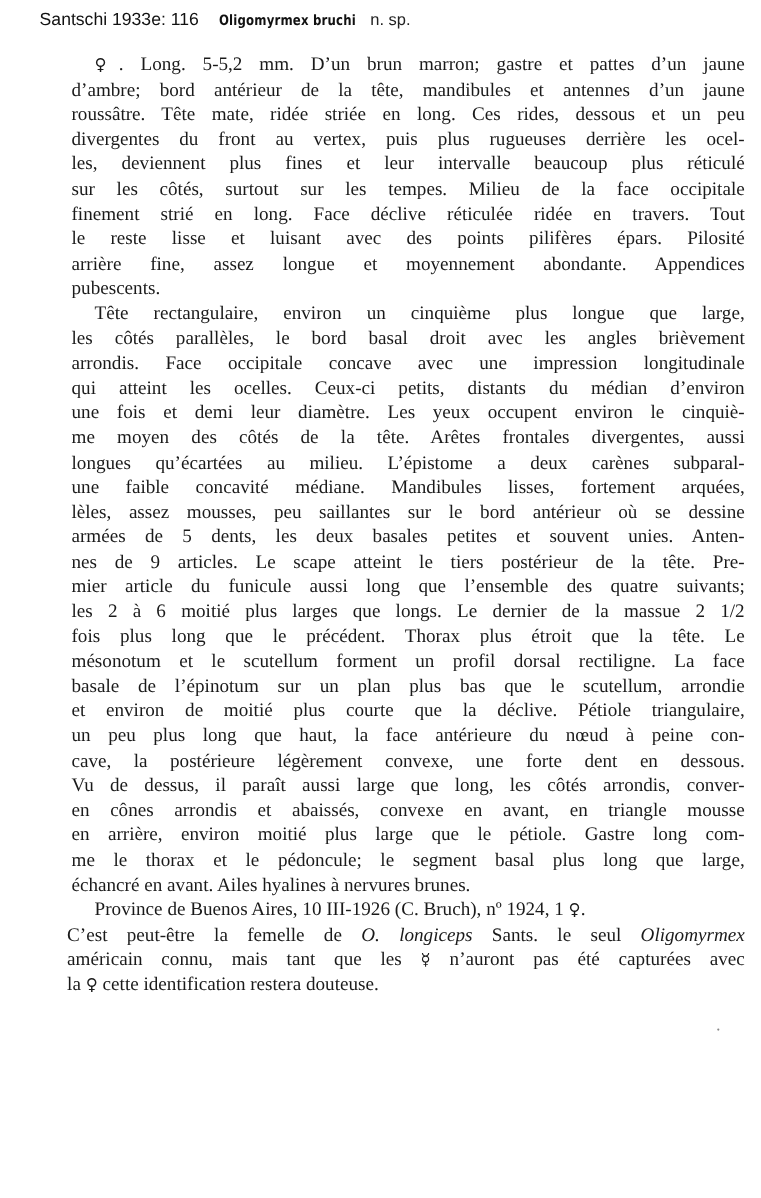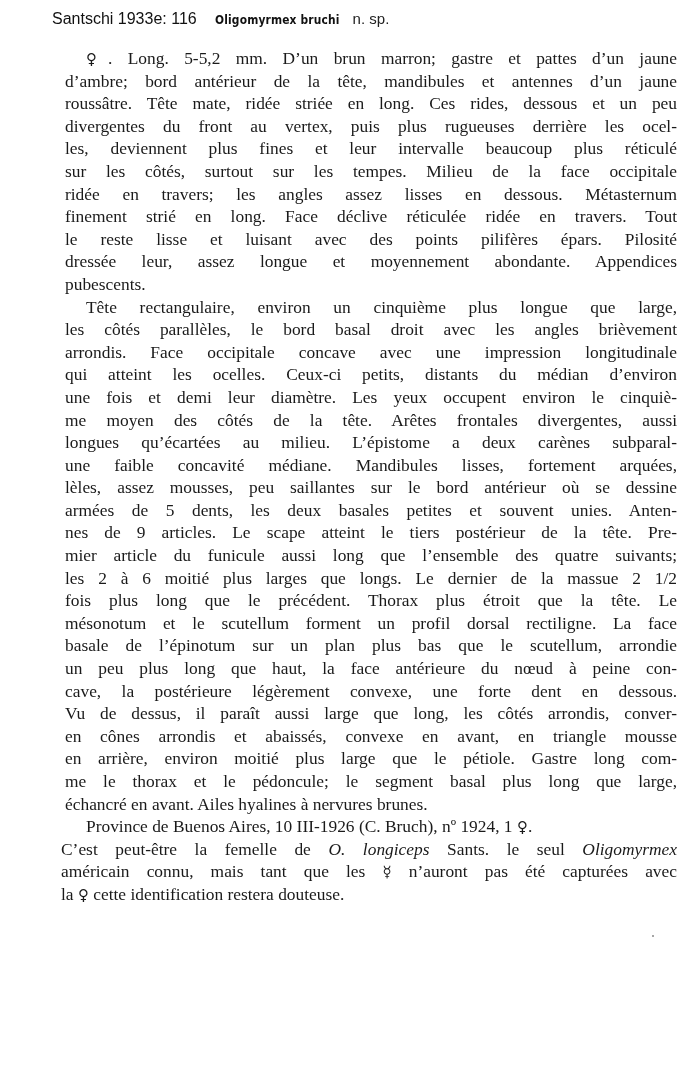--- a/index.html
+++ b/index.html
@@ -10,21 +10,21 @@
     body {
       width: 692px;
       height: 1089px;
       position: relative;
       overflow: hidden;
       color: #1a1a1a;
     }
     .header {
       position: absolute;
       top: 10px;
-      left: 52px;
+      left: 36px;
       height: 24px;
       display: flex;
       align-items: baseline;
       white-space: nowrap;
     }
     .citation {
       font-family: "Liberation Sans", sans-serif;
       font-size: 16px;
       color: #111;
       margin-right: 18px;
@@ -101,43 +101,43 @@
 </div>
 
 <div class="body-text" id="body-text">
     <div class="paragraph">
       <span class="line indent"><span class="sym">♀</span>. Long. 5-5,2 mm. D’un brun marron; gastre et pattes d’un jaune</span>
       <span class="line">d’ambre; bord antérieur de la tête, mandibules et antennes d’un jaune</span>
       <span class="line">roussâtre. Tête mate, ridée striée en long. Ces rides, dessous et un peu</span>
       <span class="line">divergentes du front au vertex, puis plus rugueuses derrière les ocel-</span>
       <span class="line">les, deviennent plus fines et leur intervalle beaucoup plus réticulé</span>
       <span class="line">sur les côtés, surtout sur les tempes. Milieu de la face occipitale</span>
-      <span class="line">ridée en travers; les angles assez lisses en dessous. Métasternum</span>
       <span class="line">finement strié en long. Face déclive réticulée ridée en travers. Tout</span>
       <span class="line">le reste lisse et luisant avec des points pilifères épars. Pilosité</span>
-      <span class="line">dressée leur, assez longue et moyennement abondante. Appendices</span>
+      <span class="line">arrière fine, assez longue et moyennement abondante. Appendices</span>
       <span class="line last">pubescents.</span>
     </div>
     <div class="paragraph">
       <span class="line indent">Tête rectangulaire, environ un cinquième plus longue que large,</span>
       <span class="line">les côtés parallèles, le bord basal droit avec les angles brièvement</span>
       <span class="line">arrondis. Face occipitale concave avec une impression longitudinale</span>
       <span class="line">qui atteint les ocelles. Ceux-ci petits, distants du médian d’environ</span>
       <span class="line">une fois et demi leur diamètre. Les yeux occupent environ le cinquiè-</span>
       <span class="line">me moyen des côtés de la tête. Arêtes frontales divergentes, aussi</span>
       <span class="line">longues qu’écartées au milieu. L’épistome a deux carènes subparal-</span>
       <span class="line">une faible concavité médiane. Mandibules lisses, fortement arquées,</span>
       <span class="line">lèles, assez mousses, peu saillantes sur le bord antérieur où se dessine</span>
       <span class="line">armées de 5 dents, les deux basales petites et souvent unies. Anten-</span>
       <span class="line">nes de 9 articles. Le scape atteint le tiers postérieur de la tête. Pre-</span>
       <span class="line">mier article du funicule aussi long que l’ensemble des quatre suivants;</span>
       <span class="line">les 2 à 6 moitié plus larges que longs. Le dernier de la massue 2 1/2</span>
       <span class="line">fois plus long que le précédent. Thorax plus étroit que la tête. Le</span>
       <span class="line">mésonotum et le scutellum forment un profil dorsal rectiligne. La face</span>
       <span class="line">basale de l’épinotum sur un plan plus bas que le scutellum, arrondie</span>
+      <span class="line">et environ de moitié plus courte que la déclive. Pétiole triangulaire,</span>
       <span class="line">un peu plus long que haut, la face antérieure du nœud à peine con-</span>
       <span class="line">cave, la postérieure légèrement convexe, une forte dent en dessous.</span>
       <span class="line">Vu de dessus, il paraît aussi large que long, les côtés arrondis, conver-</span>
       <span class="line">en cônes arrondis et abaissés, convexe en avant, en triangle mousse</span>
       <span class="line">en arrière, environ moitié plus large que le pétiole. Gastre long com-</span>
       <span class="line">me le thorax et le pédoncule; le segment basal plus long que large,</span>
       <span class="line last">échancré en avant. Ailes hyalines à nervures brunes.</span>
     </div>
     <div class="paragraph">
       <span class="line indent last">Province de Buenos Aires, 10 III-1926 (C. Bruch), nº 1924, 1 <span class="sym">♀</span>.</span>

